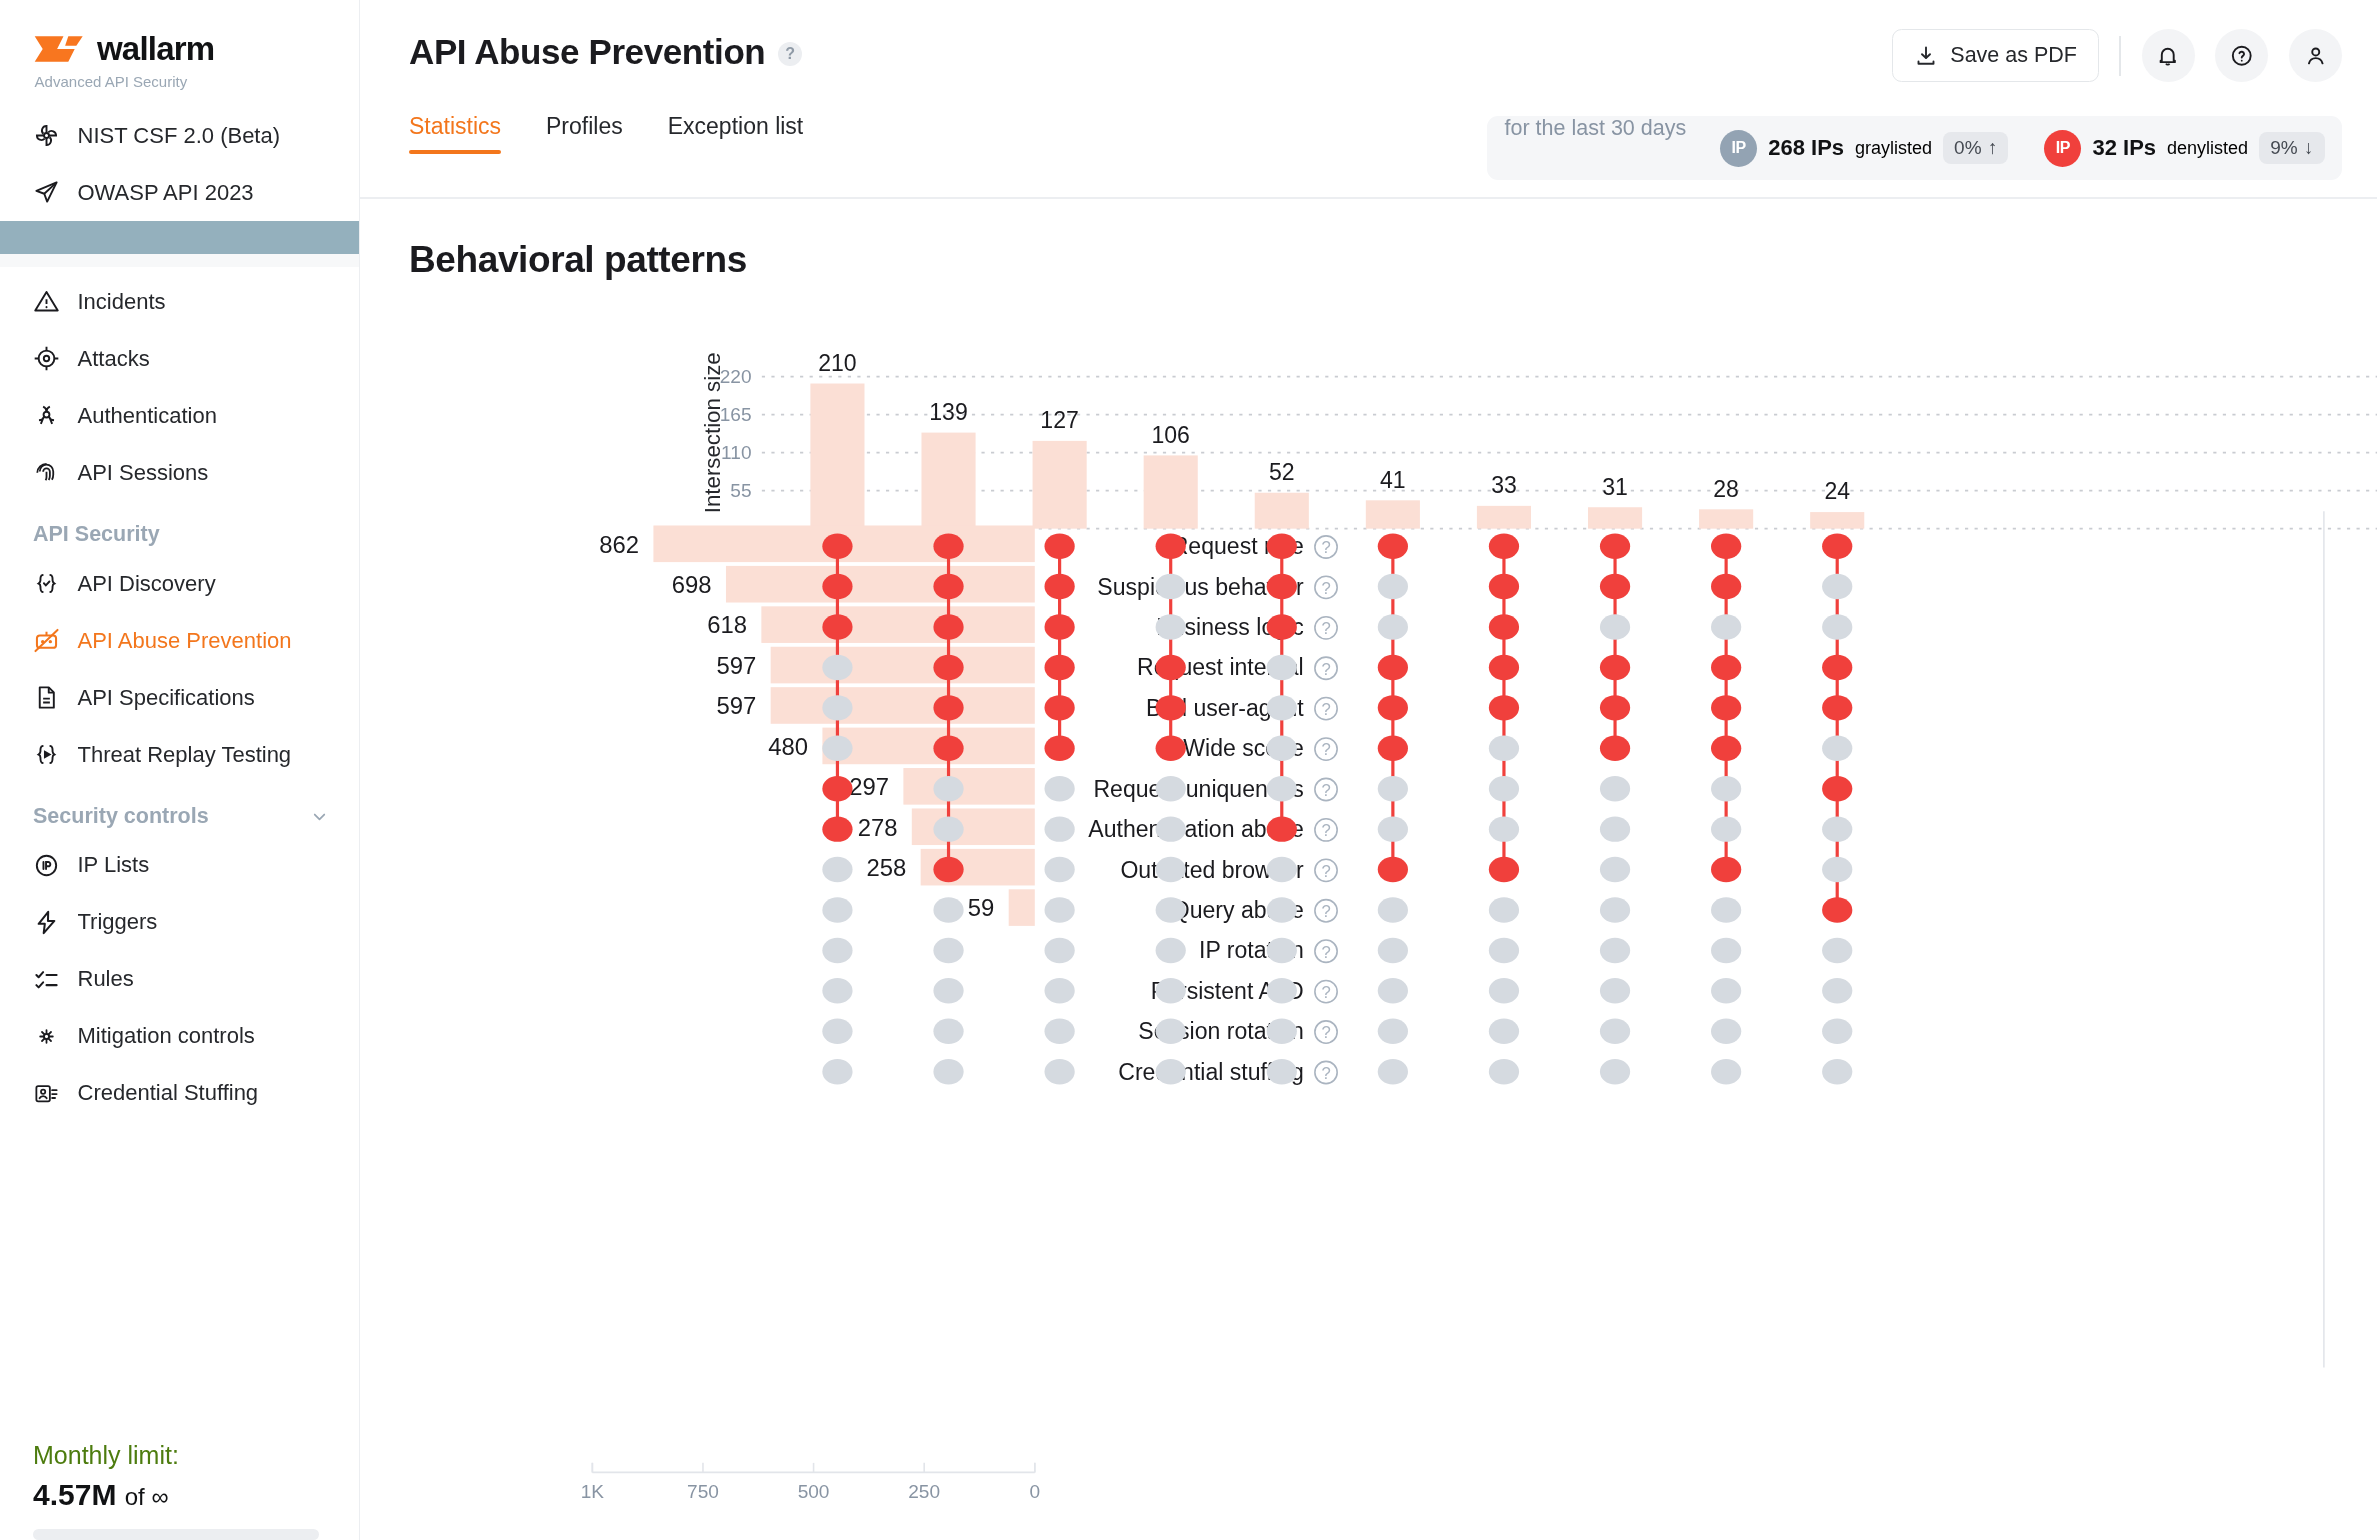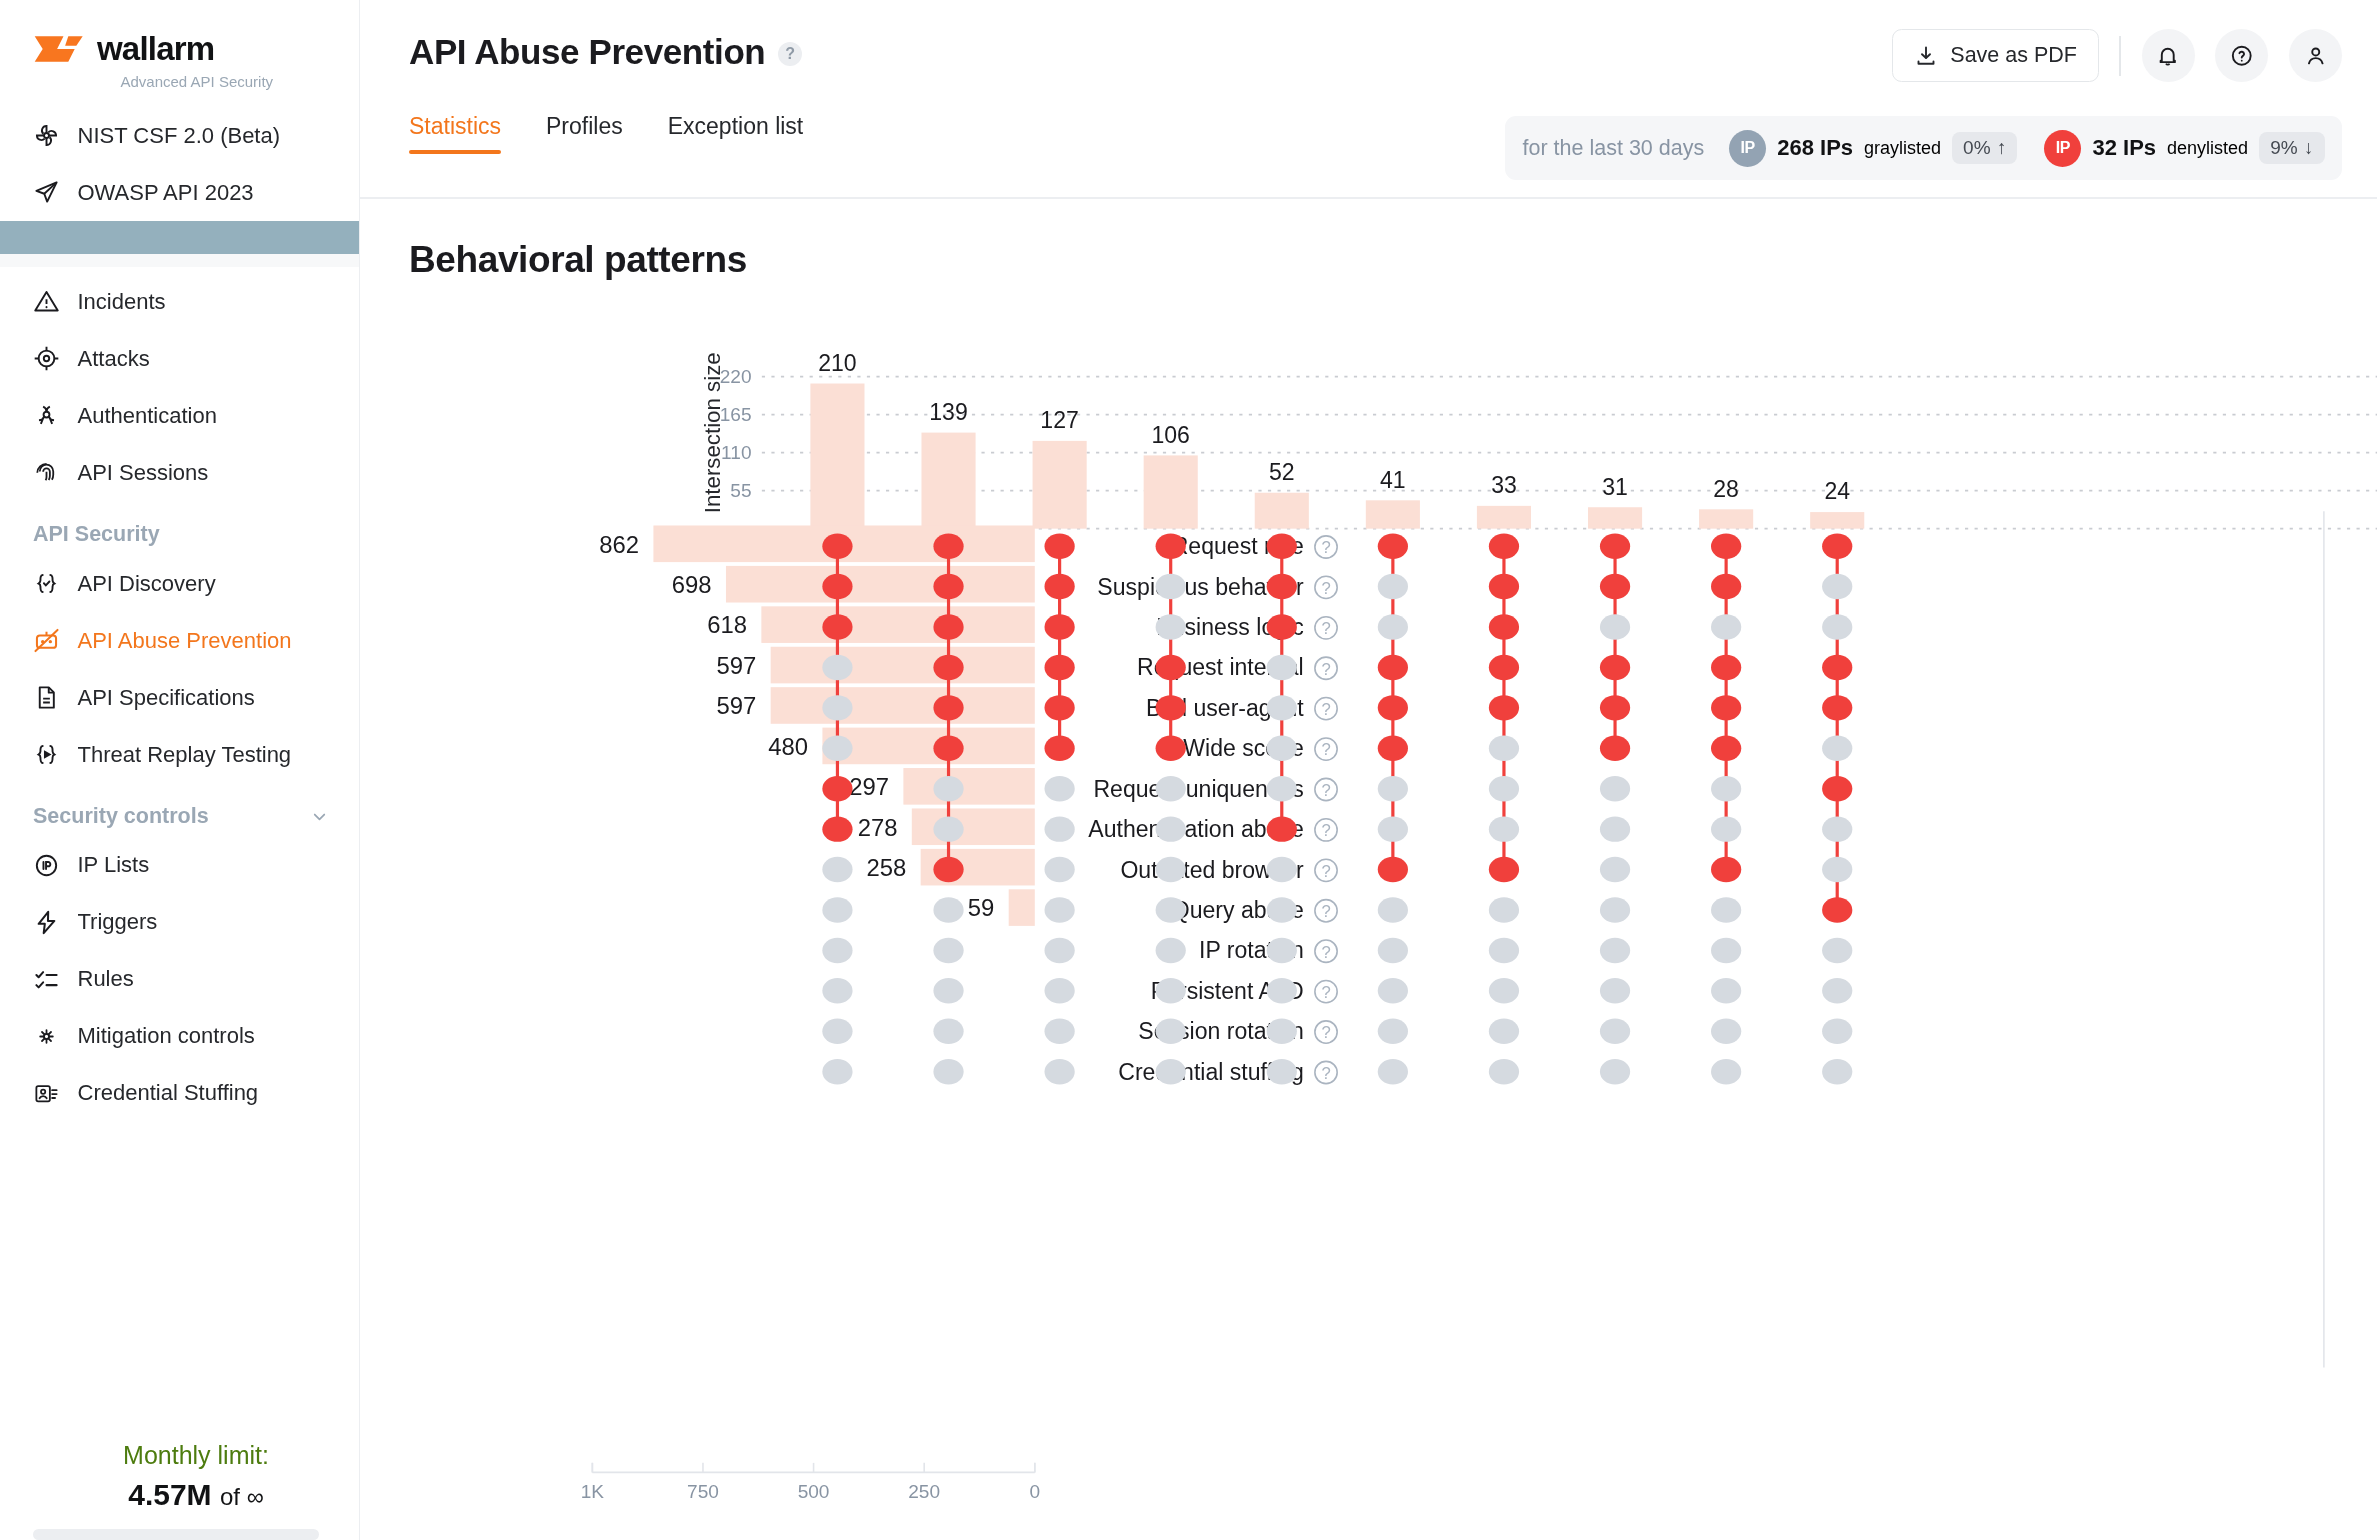--- a/index.html
+++ b/index.html
@@ -13,21 +13,20 @@
   .app { display: flex; width: 2377px; height: 1540px; }
 
   
   .sidebar {
     width: 360px;
     flex: 0 0 360px;
     background: #ffffff;
     border-right: 1.6px solid #eceef1;
     position: relative;
     overflow: hidden;
-    text-align: center;
   }
   .brand { padding: 30px 0 0 33px; }
   .brand-logo { display: flex; align-items: center; gap: 11px; }
   .bolt { width: 53px; height: 32px; }
   .brand-word { font-size: 33px; font-weight: 700; letter-spacing: -0.8px; color: #111214; }
   .brand-sub { margin: 4.8px 0 0 1.6px; font-size: 15px; color: #9aa7b4; }
 
   .nav-top { margin-top: 17.5px; }
   .nav-item {
     display: flex; align-items: center; gap: 17.5px;
@@ -82,21 +81,21 @@
   .tab { font-size: 23px; color: #26282c; padding-bottom: 14.3px; cursor: pointer; position: relative; }
   .tab.active { color: #f3761c; }
   .tab.active::after {
     content: ""; position: absolute; left: 0; right: 0; bottom: 0;
     height: 4px; background: #f3761c; border-radius: 2.4px;
   }
   .hrule { position: absolute; left: 0; right: 0; top: 197px; height: 1.6px; background: #eceef1; }
 
   .stat-strip {
     position: absolute; right: 35px; top: 116px;
-    display: flex; align-items: center; gap: 3px;
+    display: flex; gap: 12px;
     background: #f5f6f8; border-radius: 11px; height: 64px; padding: 0 17.5px;
   }
   .stat-period { font-size: 21.5px; color: #8894a3; margin-right: 22px; }
   .stat-item { display: flex; align-items: center; gap: 11px; margin-right: 24px; }
   .stat-dot { width: 37px; height: 37px; border-radius: 50%; display: flex; align-items: center; justify-content: center; }
   .stat-dot.gray { background: #93a3b3; }
   .stat-dot.red { background: #f0403c; }
   .stat-dot span { font-size: 16px; font-weight: 700; color: #fff; letter-spacing: -0.4px; }
   .stat-num { font-size: 22px; font-weight: 700; color: #111214; }
   .stat-word { font-size: 18px; color: #000000; }

